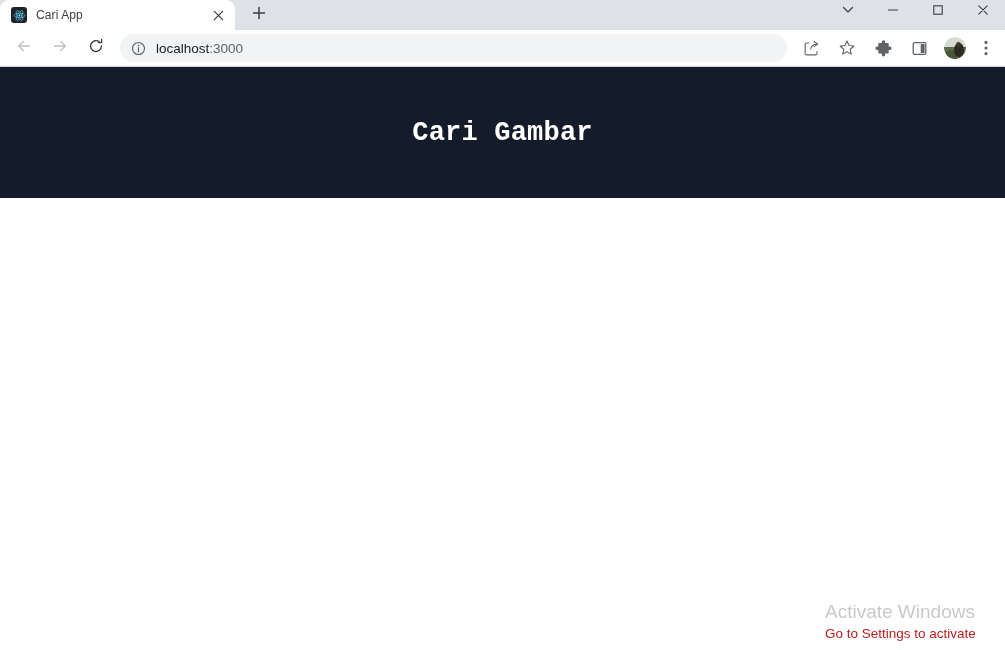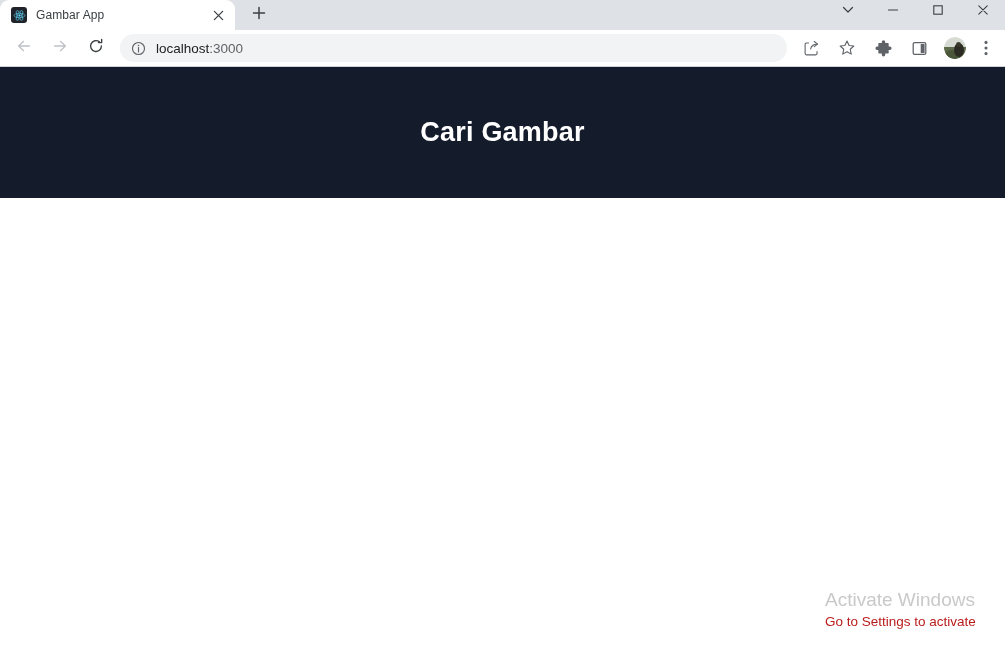--- a/index.html
+++ b/index.html
@@ -213,32 +213,33 @@
     display: flex;
     align-items: center;
     justify-content: center;
   }
 
   .app-title {
     color: #ffffff;
     font-size: 27px;
     font-weight: bold;
     letter-spacing: 0.2px;
+    font-family: Liberation Mono, monospace;
   }
 
   .app-body {
     background: #ffffff;
     height: 100%;
   }
 
   
   .watermark {
     position: absolute;
     right: 0px;
-    bottom: 18px;
+    bottom: 6px;
     text-align: left;
     color: #c7c7c7;
     user-select: none;
     width: 180px;
   }
   .wm-title {
     font-size: 19px;
     line-height: 24px;
     color: #c9c9c9;
     white-space: nowrap;
@@ -261,21 +262,21 @@
       <span class="tab-favicon">
         <svg width="13" height="13" viewBox="0 0 24 24" aria-hidden="true">
           <circle cx="12" cy="12" r="2.1" fill="#61dafb"></circle>
           <g fill="none" stroke="#61dafb" stroke-width="1.1">
             <ellipse cx="12" cy="12" rx="10" ry="4"></ellipse>
             <ellipse cx="12" cy="12" rx="10" ry="4" transform="rotate(60 12 12)"></ellipse>
             <ellipse cx="12" cy="12" rx="10" ry="4" transform="rotate(120 12 12)"></ellipse>
           </g>
         </svg>
       </span>
-      <span class="tab-title">Gambar App</span>
+      <span class="tab-title">Cari App</span>
       <span class="tab-close">
         <svg width="11" height="11" viewBox="0 0 12 12" aria-hidden="true">
           <path d="M1.5 1.5 L10.5 10.5 M10.5 1.5 L1.5 10.5" stroke="#3c4043" stroke-width="1.4" stroke-linecap="round"></path>
         </svg>
       </span>
     </div>
 
     <div class="newtab">
       <span>
         <svg width="14" height="14" viewBox="0 0 14 14" aria-hidden="true">

